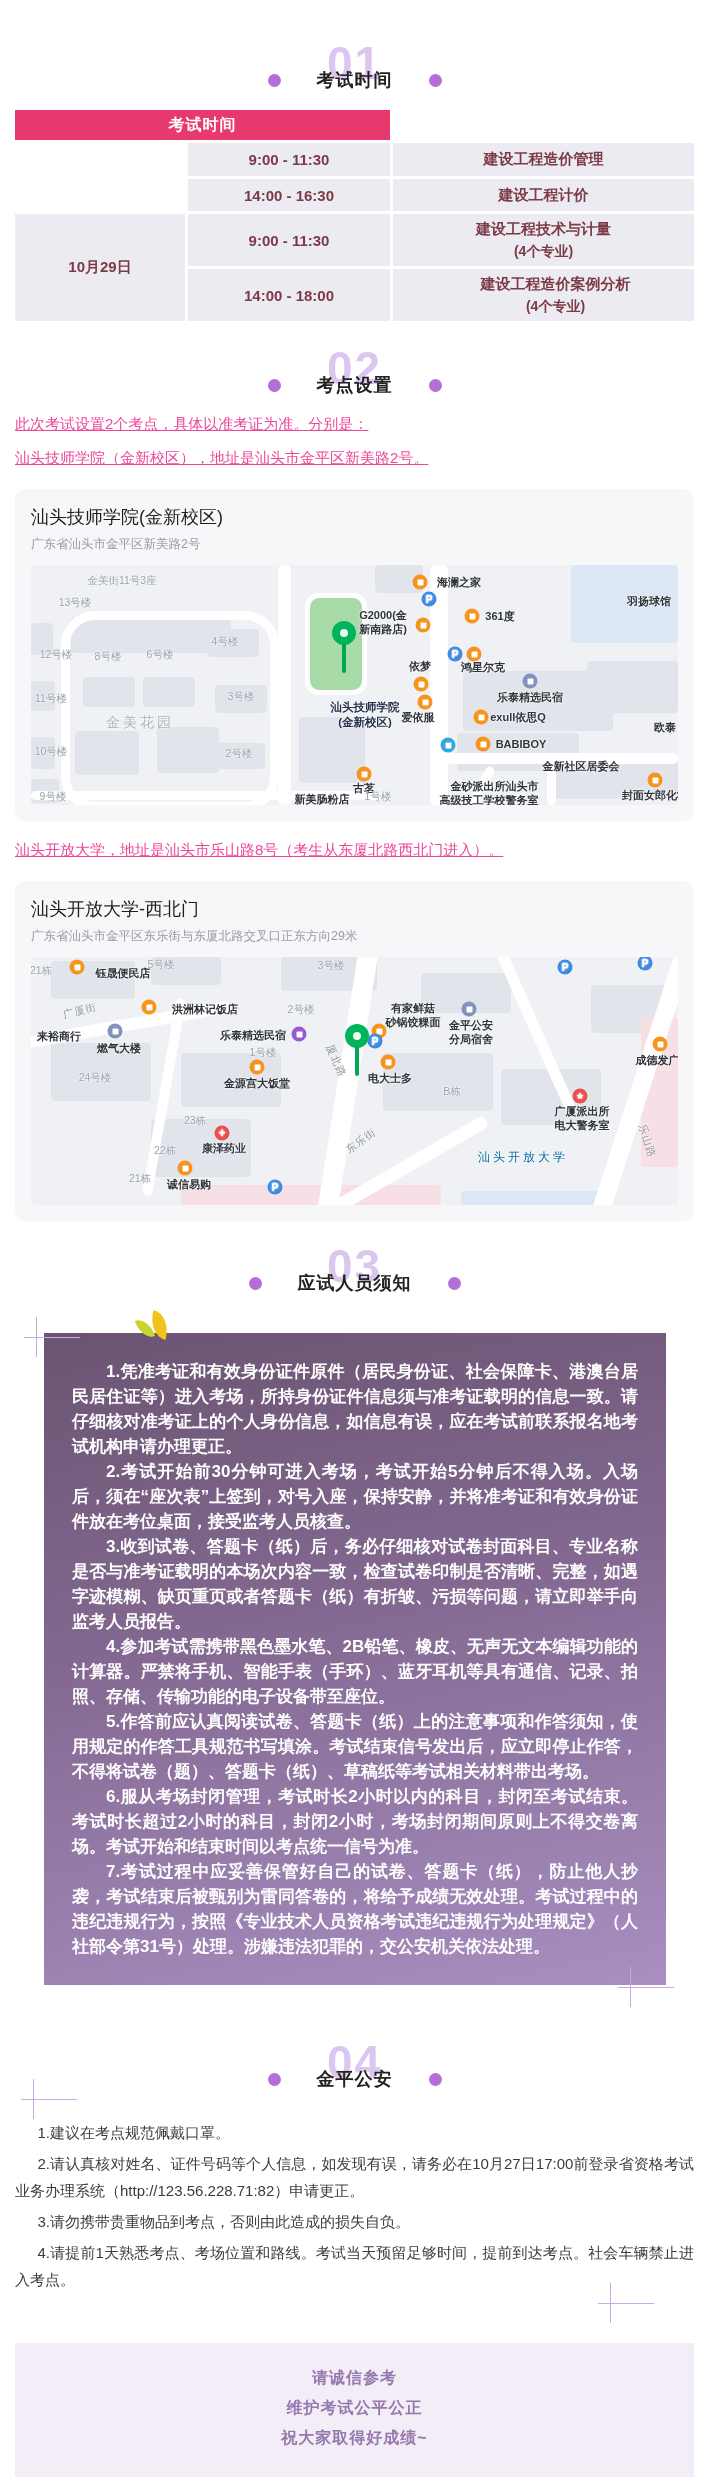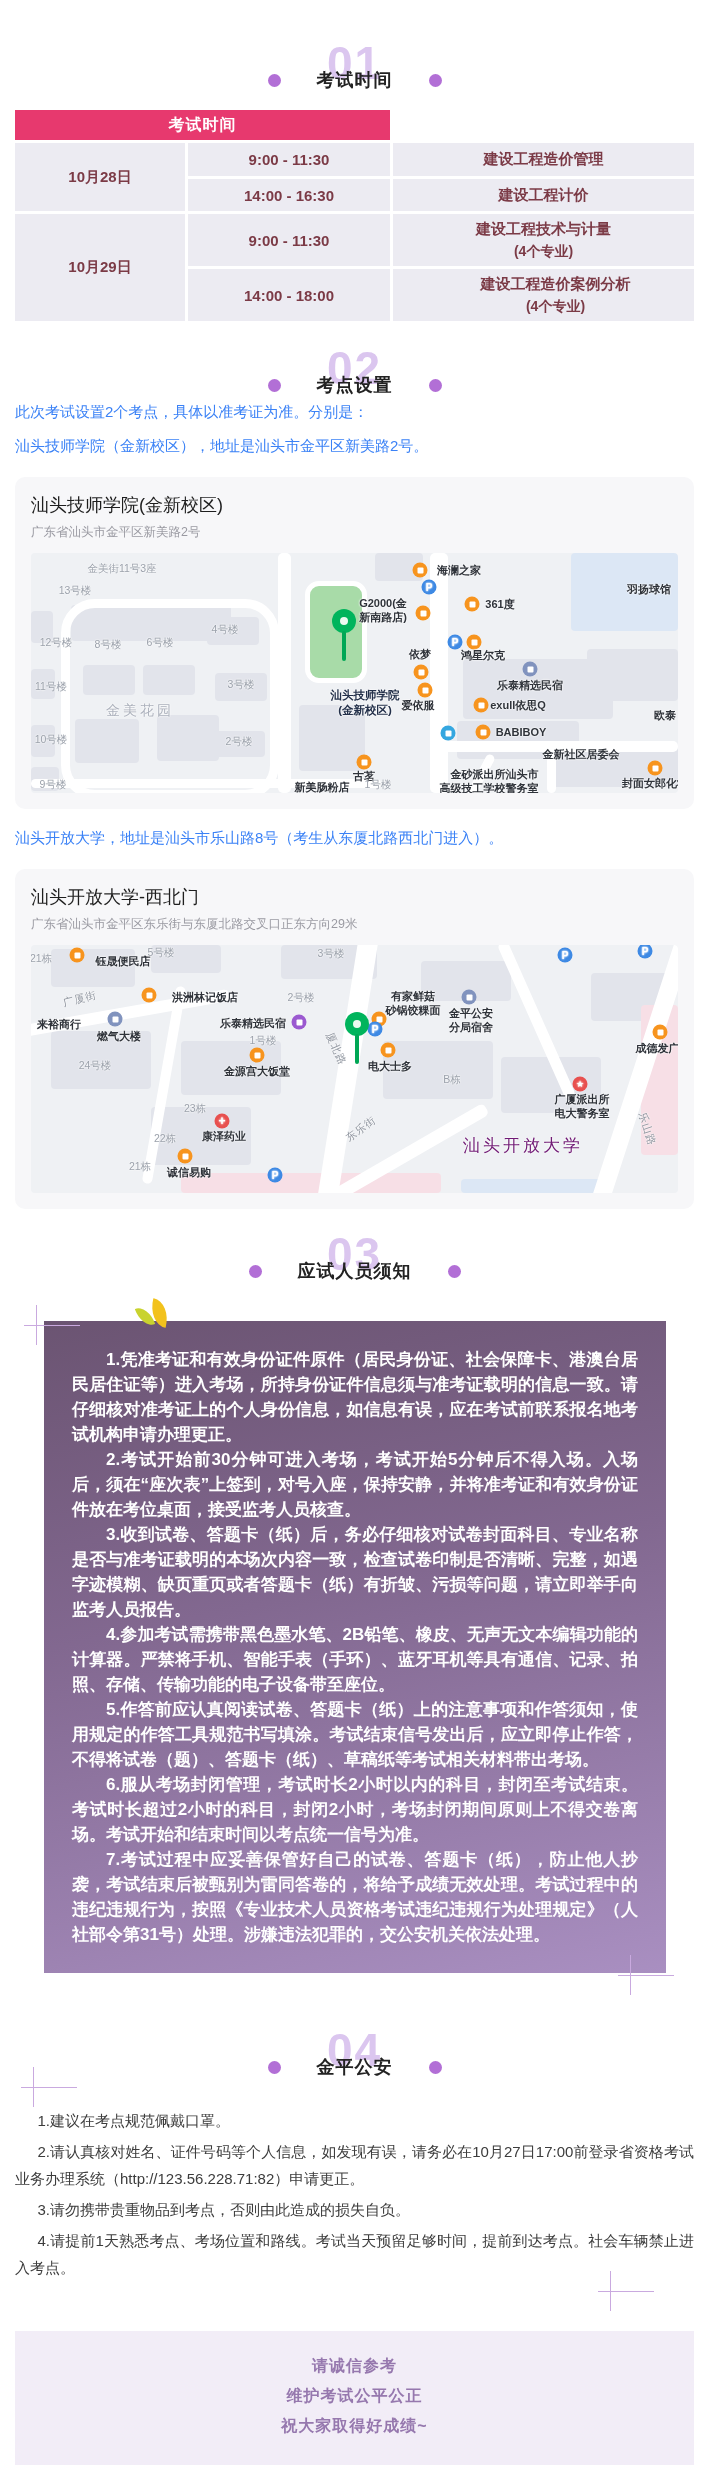--- a/index.html
+++ b/index.html
@@ -20,21 +20,21 @@
   .th1{grid-column:1/3;grid-row:1;}
   .th2{grid-column:3;grid-row:1;margin-top:48px;}
   .td{background:#ecebf2;color:#7b3a46;font-weight:bold;font-size:15px;text-align:center;}
   .td .note{font-size:14px;margin-top:4px;}
   .d1{grid-column:1;grid-row:2/4;} .d2{grid-column:1;grid-row:4/6;}
   .t1{grid-column:2;grid-row:2;} .s1{grid-column:3;grid-row:2;}
   .t2{grid-column:2;grid-row:3;} .s2{grid-column:3;grid-row:3;}
   .t3{grid-column:2;grid-row:4;} .s3{grid-column:3;grid-row:4;}
   .t4{grid-column:2;grid-row:5;} .s4{grid-column:3;grid-row:5;padding-left:24px;}
 
-  .intro{margin:2px 15px 0;font-size:15px;line-height:22px;color:#3b82f6;}
+  .intro{margin:14px 15px 0;font-size:15px;line-height:22px;color:#ec4899;text-decoration:underline;}
 
   
   .vcard{margin:20px 15px 0;background:#f7f7f9;border-radius:10px;padding:16px;}
   .vtitle{font-size:18px;font-weight:500;color:#1e1e1e;}
   .vaddr{font-size:12.5px;color:#9a9aa2;margin-top:7px;}
   .map{position:relative;margin-top:12px;background:#eff1f4;overflow:hidden;border-radius:4px;}
   .map1{height:240px;} .map2{height:248px;}
   .blk{position:absolute;display:block;background:#e2e4eb;border-radius:4px;}
   .blk.blue{background:#dce7f5;} .blk.pink{background:#f7dfe6;}
   .road{position:absolute;display:block;background:#fff;border-radius:5px;}
@@ -42,21 +42,21 @@
   .park{position:absolute;display:block;background:#a8dba8;border:5px solid #fff;border-radius:14px;box-sizing:border-box;}
   .pin{position:absolute;display:block;width:24px;height:56px;z-index:6;}
   .pin b{position:absolute;left:50%;top:22px;width:4px;height:30px;margin-left:-2px;background:#00a755;border-radius:2px;display:block;}
   .pin::before{content:"";position:absolute;left:0;top:0;width:24px;height:24px;background:#00b45c;border-radius:50%;}
   .pin::after{content:"";position:absolute;left:8px;top:8px;width:8px;height:8px;background:#eafaf0;border-radius:50%;}
   .lb{position:absolute;transform:translate(-50%,-50%);font-size:11px;color:#33373d;white-space:nowrap;text-align:center;line-height:1.3;text-shadow:0 0 2px #fff,0 0 2px #fff;z-index:5;}
   .lb.c-g{color:#9ba1ab;font-size:10.5px;}
   .lb.c-G{color:#acb1bc;font-size:14px;letter-spacing:3px;}
   .lb.c-d{color:#2f333a;font-weight:bold;}
   .lb.c-D{color:#23304a;font-weight:bold;font-size:11.5px;}
-  .lb.c-b{color:#701a75;font-size:17px;letter-spacing:3px;}
+  .lb.c-b{color:#0369a1;font-size:12px;letter-spacing:3px;}
   .lb.c-rd{color:#8d939d;font-size:10.5px;letter-spacing:1px;}
   .lb.ic{width:15px;height:15px;border-radius:50%;}
   .ic-shop{background:#f7941e;} .ic-build{background:#8193be;} .ic-hotel{background:#9b59d0;}
   .ic-bus{background:#35a7e0;border-radius:4px;}
   .ic-p{background:#3d89e4;} .ic-star{background:#e8504f;} .ic-plus{background:#e8504f;}
   .ic-shop::after,.ic-build::after,.ic-hotel::after,.ic-bus::after{content:"";display:block;width:6px;height:6px;background:#fff;border-radius:1px;margin:4.5px auto 0;}
   .ic-p::after{content:"P";display:block;color:#fff;font-size:10px;font-weight:bold;text-align:center;line-height:15px;}
   .ic-star::after{content:"★";display:block;color:#fff;font-size:9px;text-align:center;line-height:15px;}
   .ic-plus::after{content:"+";display:block;color:#fff;font-size:12px;font-weight:bold;text-align:center;line-height:14px;}
 
@@ -93,21 +93,20 @@
     <div class="sec-row">
       <span class="dot"></span>
       <span class="sec-title">考试时间</span>
       <span class="dot"></span>
     </div>
   </div>
 
   <div class="etable">
     <div class="th th1">考试时间</div>
     <div class="th th2">考试科目</div>
-    <div class="td d1">10月28日</div>
     <div class="td t1">9:00 - 11:30</div>
     <div class="td s1">建设工程造价管理</div>
     <div class="td t2">14:00 - 16:30</div>
     <div class="td s2">建设工程计价</div>
     <div class="td d2">10月29日</div>
     <div class="td t3">9:00 - 11:30</div>
     <div class="td s3">
       <div>建设工程技术与计量</div>
       <div class="note">(4个专业)</div>
     </div>

